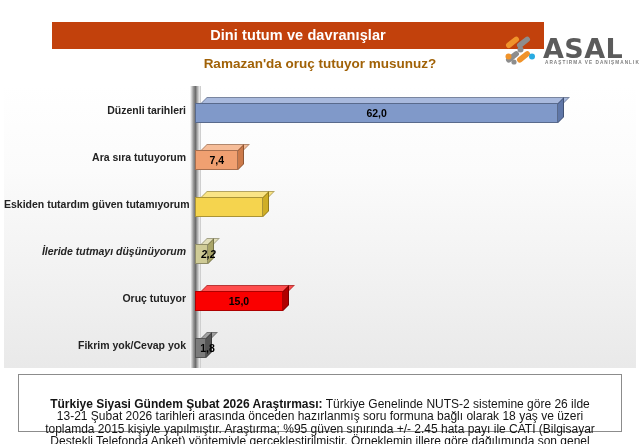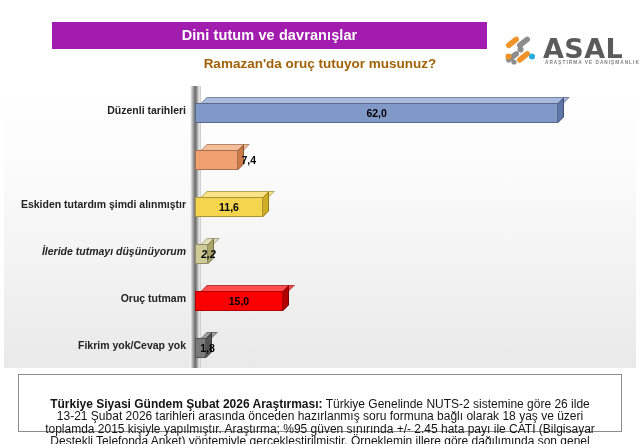--- a/index.html
+++ b/index.html
@@ -13,23 +13,23 @@
     font-family: "Liberation Sans", sans-serif;
     overflow: hidden;
     position: relative;
   }
 
   
   #header-band {
     position: absolute;
     left: 52px;
     top: 22px;
-    width: 435px;
+    width: 492px;
     height: 27px;
-    background: #a21caf;
+    background: #c2410c;
   }
   #header-band .title {
     color: #ffffff;
     font-size: 14.5px;
     font-weight: bold;
     text-align: center;
     line-height: 27px;
     letter-spacing: .1px;
   }
 
@@ -232,47 +232,47 @@
       <div class="row" style="top: 0px;">
         <div class="cat-label">Düzenli tarihleri</div>
         <div class="bar-wrap" style="width: 387px;">
           <div class="bar-top" style="width: 363.32px; background: rgb(168, 185, 221);"></div>
           <div class="bar-side" style="left: 363.32px; top: 6px; background: rgb(95, 119, 168);"></div>
           <div class="bar-face" style="width: 363.32px; background: rgb(128, 153, 201);"></div>
           <div class="bar-value" style="left: 0px; width: 363.32px;">62,0</div>
         </div>
       </div>
       <div class="row" style="top: 47px;">
+        <div class="cat-label">Ara sıra tutuyorum</div>
         <div class="bar-wrap" style="width: 49.364px;">
           <div class="bar-top" style="width: 43.364px; background: rgb(246, 189, 153);"></div>
           <div class="bar-side" style="left: 43.364px; top: 6px; background: rgb(204, 122, 74);"></div>
           <div class="bar-face" style="width: 43.364px; background: rgb(240, 160, 113);"></div>
-          <div class="bar-value" style="left: 12px; width: 43.364px; padding-left: 20px;">7,4</div>
+          <div class="bar-value" style="left: 0px; width: 43.364px;">7,4</div>
         </div>
       </div>
       <div class="row" style="top: 94px;">
-        <div class="cat-label">Eskiden tutardım şimdi alınmıştır</div>
+        <div class="cat-label">Eskiden tutardım güven tutamıyorum</div>
         <div class="bar-wrap" style="width: 73.976px;">
           <div class="bar-top" style="width: 67.976px; background: rgb(250, 228, 133);"></div>
           <div class="bar-side" style="left: 67.976px; top: 6px; background: rgb(207, 174, 38);"></div>
           <div class="bar-face" style="width: 67.976px; background: rgb(245, 212, 78);"></div>
-          <div class="bar-value" style="left: 0px; width: 67.976px;">11,6</div>
         </div>
       </div>
       <div class="row" style="top: 141px; font-style: italic;">
         <div class="cat-label">İleride tutmayı düşünüyorum</div>
         <div class="bar-wrap" style="width: 18.892px;">
           <div class="bar-top" style="width: 12.892px; background: rgb(226, 223, 187);"></div>
           <div class="bar-side" style="left: 12.892px; top: 6px; background: rgb(169, 165, 104);"></div>
           <div class="bar-face" style="width: 12.892px; background: rgb(207, 203, 150);"></div>
           <div class="bar-value outside" style="left: 1px; width: 24.892px;">2,2</div>
         </div>
       </div>
       <div class="row" style="top: 188px;">
-        <div class="cat-label">Oruç tutmam</div>
+        <div class="cat-label">Oruç tutuyor</div>
         <div class="bar-wrap" style="width: 93.9px;">
           <div class="bar-top" style="width: 87.9px; background: rgb(255, 77, 77);"></div>
           <div class="bar-side" style="left: 87.9px; top: 6px; background: rgb(176, 0, 0);"></div>
           <div class="bar-face" style="width: 87.9px; background: rgb(250, 0, 0);"></div>
           <div class="bar-value" style="left: 0px; width: 87.9px;">15,0</div>
         </div>
       </div>
       <div class="row" style="top: 235px;">
         <div class="cat-label">Fikrim yok/Cevap yok</div>
         <div class="bar-wrap" style="width: 15px;">

